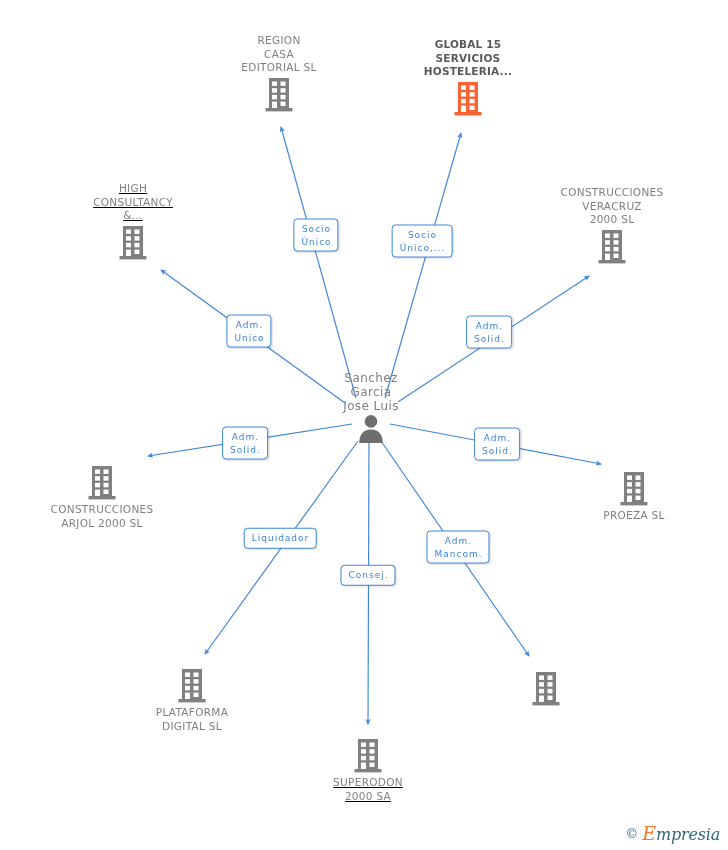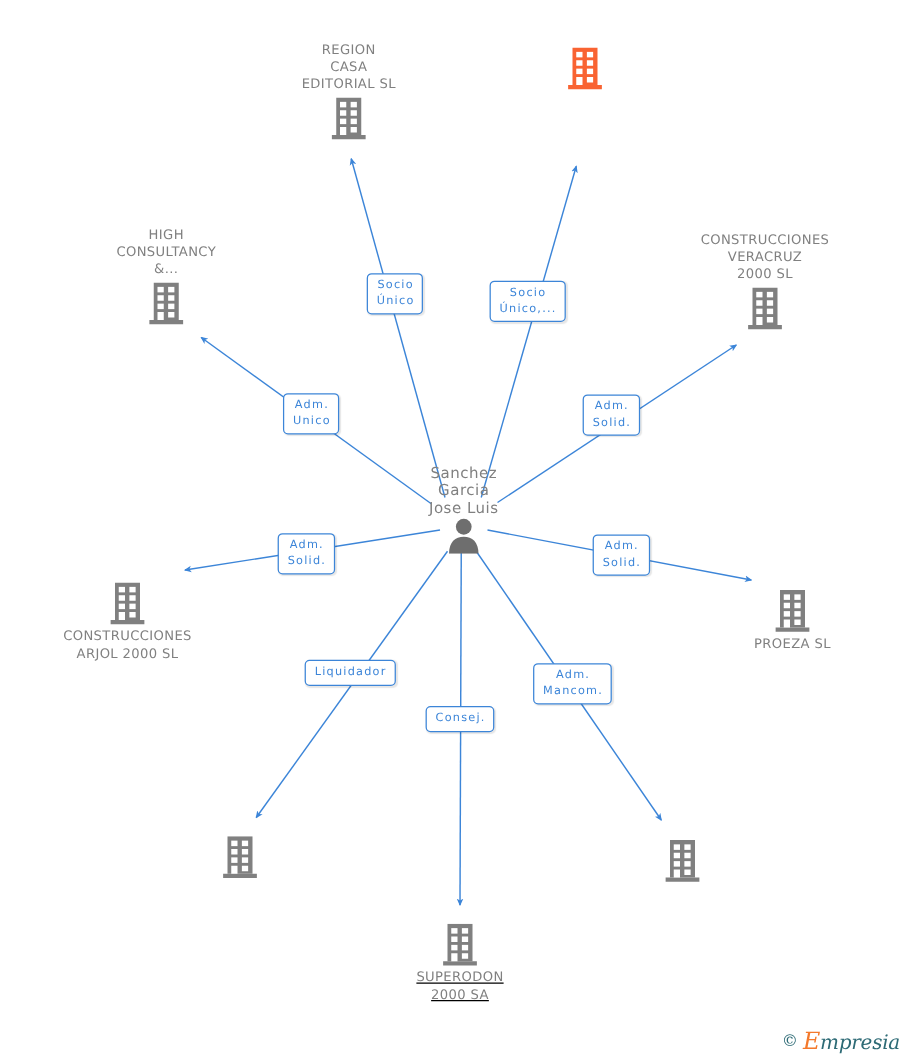--- a/index.html
+++ b/index.html
@@ -141,34 +141,37 @@
             <rect x="16.5" y="3.5" width="5" height="4.4" fill="#ffffff"></rect>
             <rect x="8" y="10.2" width="5" height="4.4" fill="#ffffff"></rect>
             <rect x="16.5" y="10.2" width="5" height="4.4" fill="#ffffff"></rect>
             <rect x="8" y="16.9" width="5" height="4.4" fill="#ffffff"></rect>
             <rect x="16.5" y="16.9" width="5" height="4.4" fill="#ffffff"></rect>
             <rect x="8" y="23.6" width="5" height="6.4" fill="#ffffff"></rect>
             <rect x="16.5" y="23.6" width="5" height="4.4" fill="#ffffff"></rect>
           </svg></div>
       </div>
       <div class="node above highlight" style="left: 468px; top: 38px;">
+        <div class="label">GLOBAL 15
+SERVICIOS
+HOSTELERIA...</div>
         <div class="icon"><svg width="30" height="34" viewBox="0 0 30 34" xmlns="http://www.w3.org/2000/svg">
             <rect x="5" y="0" width="20" height="30" fill="#f96332"></rect>
             <rect x="1.5" y="30" width="27" height="3.4" fill="#f96332"></rect>
             <rect x="8" y="3.5" width="5" height="4.4" fill="#ffffff"></rect>
             <rect x="16.5" y="3.5" width="5" height="4.4" fill="#ffffff"></rect>
             <rect x="8" y="10.2" width="5" height="4.4" fill="#ffffff"></rect>
             <rect x="16.5" y="10.2" width="5" height="4.4" fill="#ffffff"></rect>
             <rect x="8" y="16.9" width="5" height="4.4" fill="#ffffff"></rect>
             <rect x="16.5" y="16.9" width="5" height="4.4" fill="#ffffff"></rect>
             <rect x="8" y="23.6" width="5" height="6.4" fill="#ffffff"></rect>
             <rect x="16.5" y="23.6" width="5" height="4.4" fill="#ffffff"></rect>
           </svg></div>
       </div>
-      <div class="node above" style="left: 133px; top: 182px;">
+      <div class="node above" style="left: 133px; top: 182px; text-decoration: underline;">
         <div class="label">HIGH
 CONSULTANCY
 &amp;...</div>
         <div class="icon"><svg width="30" height="34" viewBox="0 0 30 34" xmlns="http://www.w3.org/2000/svg">
             <rect x="5" y="0" width="20" height="30" fill="#808080"></rect>
             <rect x="1.5" y="30" width="27" height="3.4" fill="#808080"></rect>
             <rect x="8" y="3.5" width="5" height="4.4" fill="#ffffff"></rect>
             <rect x="16.5" y="3.5" width="5" height="4.4" fill="#ffffff"></rect>
             <rect x="8" y="10.2" width="5" height="4.4" fill="#ffffff"></rect>
             <rect x="16.5" y="10.2" width="5" height="4.4" fill="#ffffff"></rect>
@@ -232,20 +235,22 @@
             <rect x="1.5" y="30" width="27" height="3.4" fill="#808080"></rect>
             <rect x="8" y="3.5" width="5" height="4.4" fill="#ffffff"></rect>
             <rect x="16.5" y="3.5" width="5" height="4.4" fill="#ffffff"></rect>
             <rect x="8" y="10.2" width="5" height="4.4" fill="#ffffff"></rect>
             <rect x="16.5" y="10.2" width="5" height="4.4" fill="#ffffff"></rect>
             <rect x="8" y="16.9" width="5" height="4.4" fill="#ffffff"></rect>
             <rect x="16.5" y="16.9" width="5" height="4.4" fill="#ffffff"></rect>
             <rect x="8" y="23.6" width="5" height="6.4" fill="#ffffff"></rect>
             <rect x="16.5" y="23.6" width="5" height="4.4" fill="#ffffff"></rect>
           </svg></div>
+        <div class="label">PLATAFORMA
+DIGITAL SL</div>
       </div>
       <div class="node below" style="left: 368px; top: 739px; text-decoration: underline;">
         <div class="icon"><svg width="30" height="34" viewBox="0 0 30 34" xmlns="http://www.w3.org/2000/svg">
             <rect x="5" y="0" width="20" height="30" fill="#808080"></rect>
             <rect x="1.5" y="30" width="27" height="3.4" fill="#808080"></rect>
             <rect x="8" y="3.5" width="5" height="4.4" fill="#ffffff"></rect>
             <rect x="16.5" y="3.5" width="5" height="4.4" fill="#ffffff"></rect>
             <rect x="8" y="10.2" width="5" height="4.4" fill="#ffffff"></rect>
             <rect x="16.5" y="10.2" width="5" height="4.4" fill="#ffffff"></rect>
             <rect x="8" y="16.9" width="5" height="4.4" fill="#ffffff"></rect>

